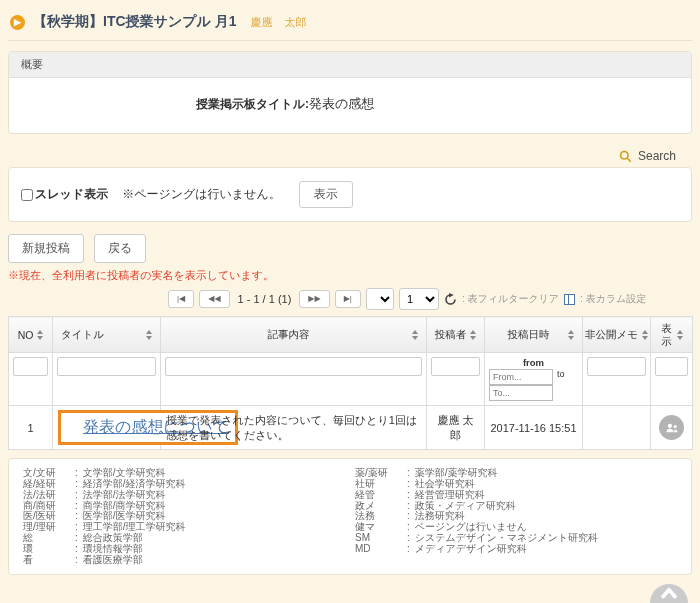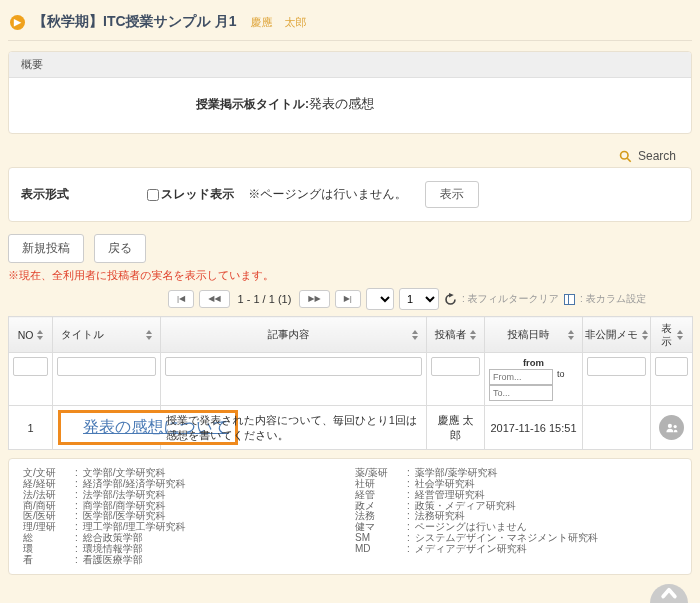--- a/index.html
+++ b/index.html
@@ -125,21 +125,20 @@
 
   <div class="search-row">
     <svg width="13" height="13" viewBox="0 0 16 16">
       <circle cx="6.5" cy="6.5" r="4.6" fill="none" stroke="#d49a1a" stroke-width="2"></circle>
       <line x1="10.2" y1="10.2" x2="14.4" y2="14.4" stroke="#d49a1a" stroke-width="2"></line>
     </svg>
     <a href="#">Search</a>
   </div>
 
   <div class="panel format-panel">
-    <span class="fmt-label">表示形式</span>
     <label class="fmt-check">
       <input type="checkbox" style="">
       <span>スレッド表示</span>
     </label>
     <span class="fmt-note">※ページングは行いません。</span>
     <button class="btn fmt-btn">表示</button>
   </div>
 
   <div class="btn-row">
     <button class="btn">新規投稿</button>

